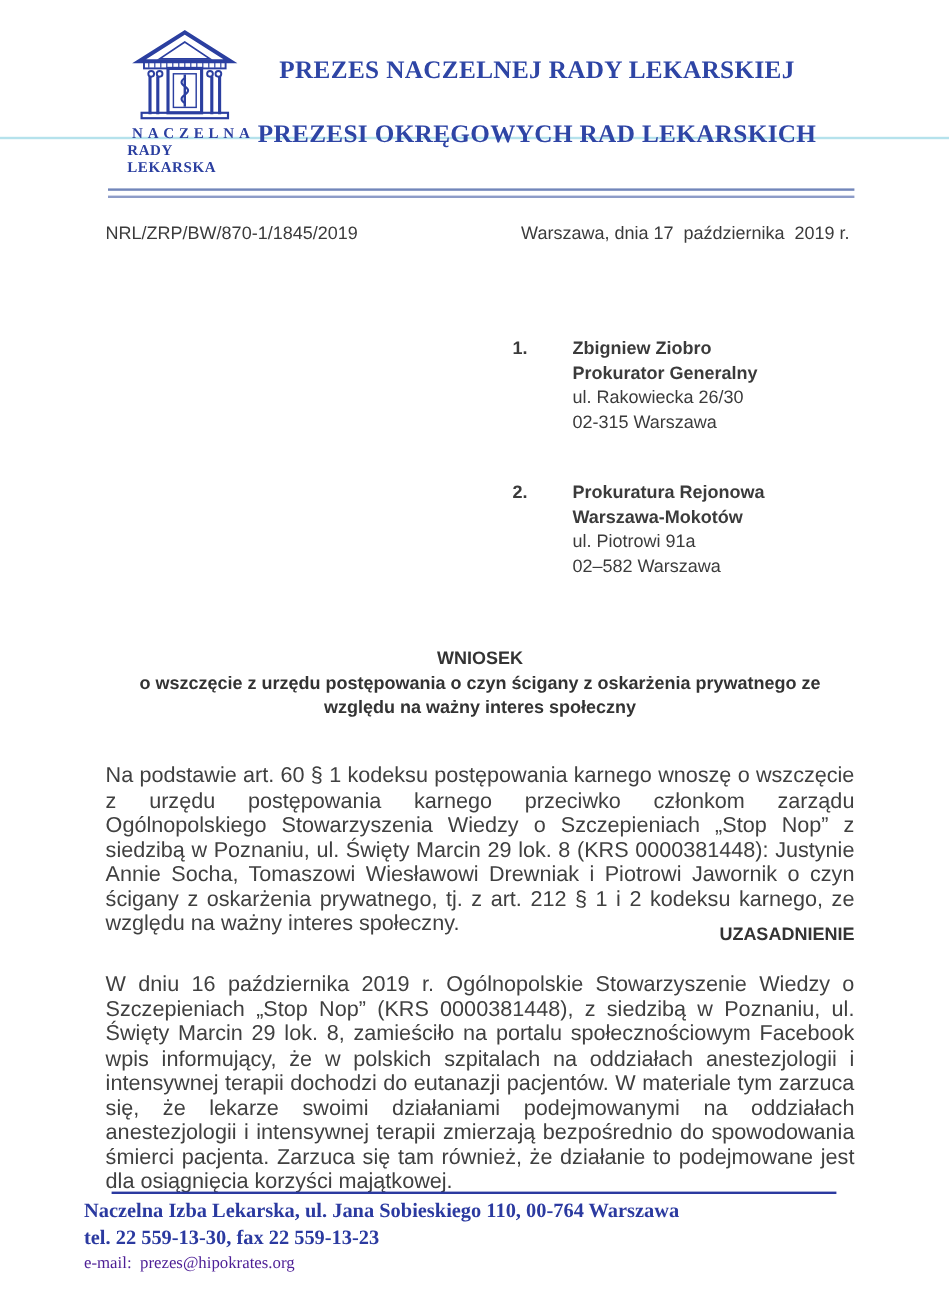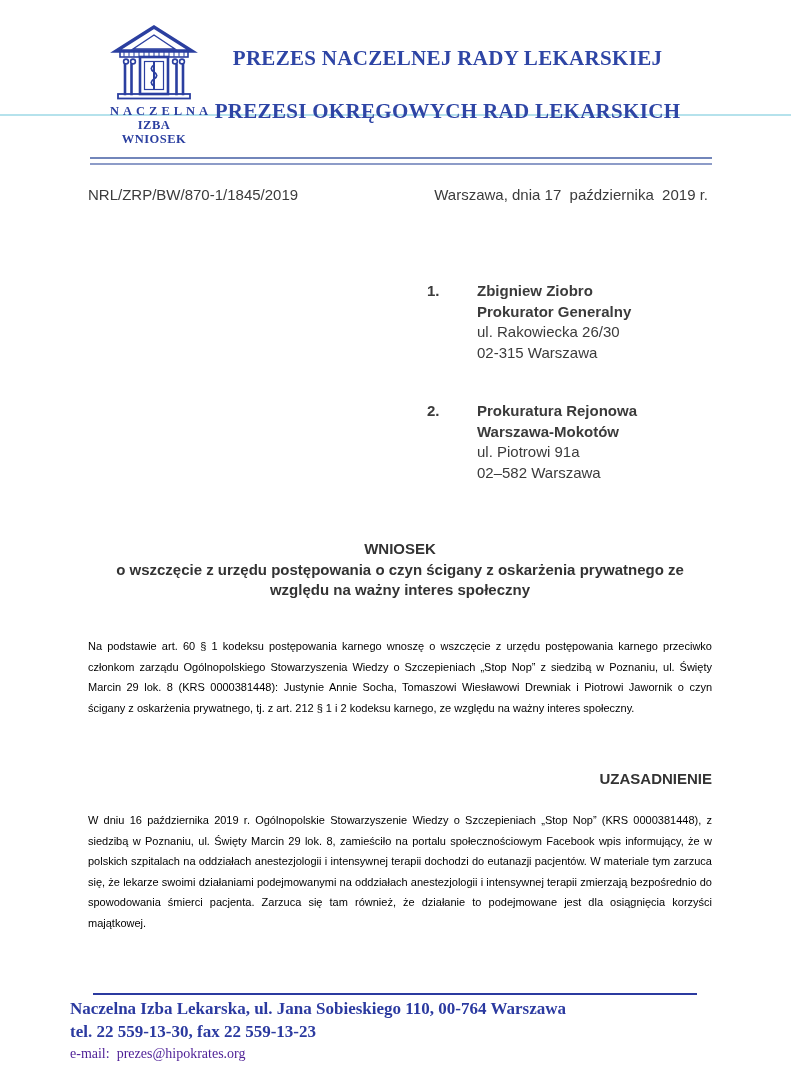--- a/index.html
+++ b/index.html
@@ -13,21 +13,21 @@
     overflow: hidden;
   }
 
   
   .cyan-rule {
     position: absolute; top: 114px; left: 0; width: 791px; height: 2px;
     background: #b5e2ec; z-index: 0;
   }
   .logo {
     position: absolute; top: 24px; left: 106px; width: 96px;
-    text-align: center; z-index: 1;
+    z-index: 1;
   }
   .logo svg { display: block; margin: 0 auto; }
   .logo-caption {
     margin-top: 2px;
     font-family: "Liberation Serif", serif;
     font-weight: bold; color: #2b3fa0; line-height: 14px;
   }
   .logo-caption .cap1 { font-size: 12.5px; letter-spacing: 4px; padding-left: 4px; }
   .logo-caption .cap2 { font-size: 12.5px; letter-spacing: 0.5px; }
 
@@ -64,21 +64,21 @@
   .addr-lines .bold { font-weight: bold; }
 
   
   .subject {
     position: absolute; top: 539px; left: 88px; width: 624px;
     text-align: center; font-weight: bold; font-size: 15px;
     line-height: 20.5px; color: #333333;
   }
   .para {
     position: absolute; left: 88px; width: 624px;
-    font-size: 11px; line-height: 20.5px; text-align: justify; color: #000000;
+    font-size: 18px; line-height: 20.5px; text-align: justify; color: #404040;
   }
   .para.p1 { top: 636px; }
   .para.p2 { top: 810px; }
   .section-heading {
     position: absolute; top: 770px; left: 88px; width: 624px;
     text-align: right; font-weight: bold; font-size: 15px; color: #333333;
   }
 
   
   .footer-rule {
@@ -119,21 +119,21 @@
       <rect x="30" y="33" width="28" height="37" stroke-width="2.6"></rect>
       <rect x="34.5" y="37.5" width="19" height="28" stroke-width="1.2"></rect>
 
       <path d="M44 39 V64" stroke-width="2"></path>
       <path d="M44 41 q-5.5 3.5 0 7 q5.5 3.5 0 7 q-5.5 3.5 0 7" stroke-width="1.7"></path>
 
       <rect x="8" y="70" width="72" height="4.5" stroke-width="1.8"></rect>
     </svg>
     <div class="logo-caption">
       <div class="cap1">NACZELNA</div>
-      <div class="cap2">IZBA WNIOSEK</div>
+      <div class="cap2">RADY LEKARSKA</div>
     </div>
   </div>
 
   <div class="htitle t2">PREZESI OKRĘGOWYCH RAD LEKARSKICH</div>
   <div class="htitle t1">PREZES NACZELNEJ RADY LEKARSKIEJ</div>
 
   <div class="double-rule"></div>
 
   <div class="meta-row">
     <span>NRL/ZRP/BW/870-1/1845/2019</span>

